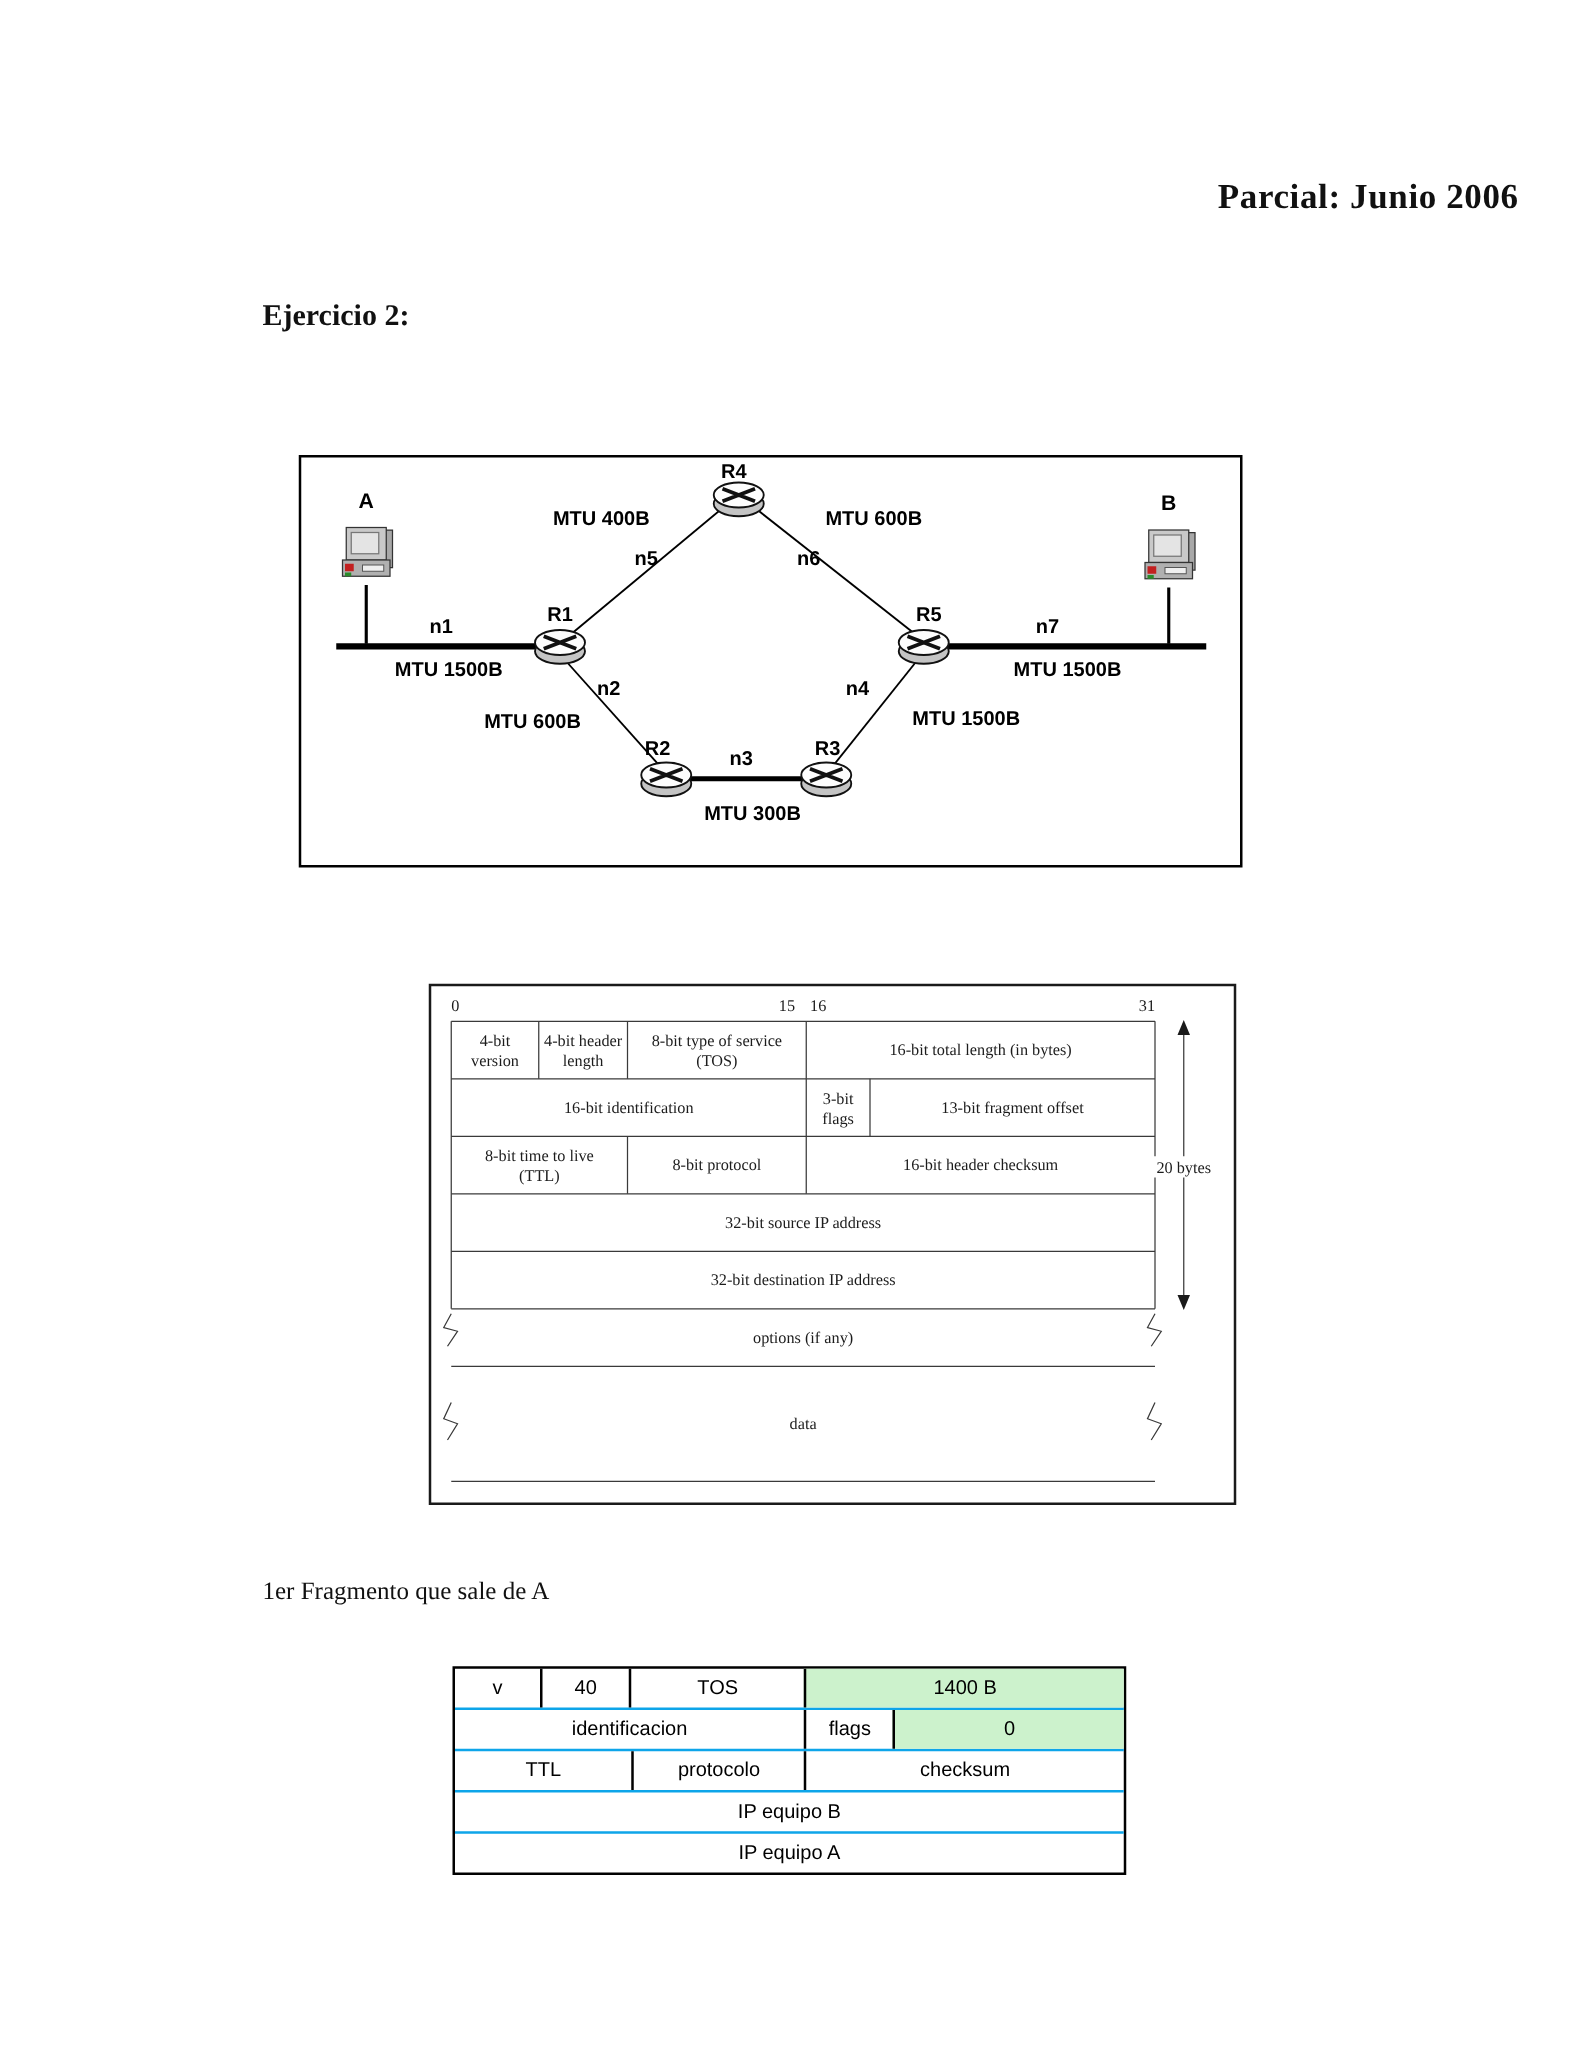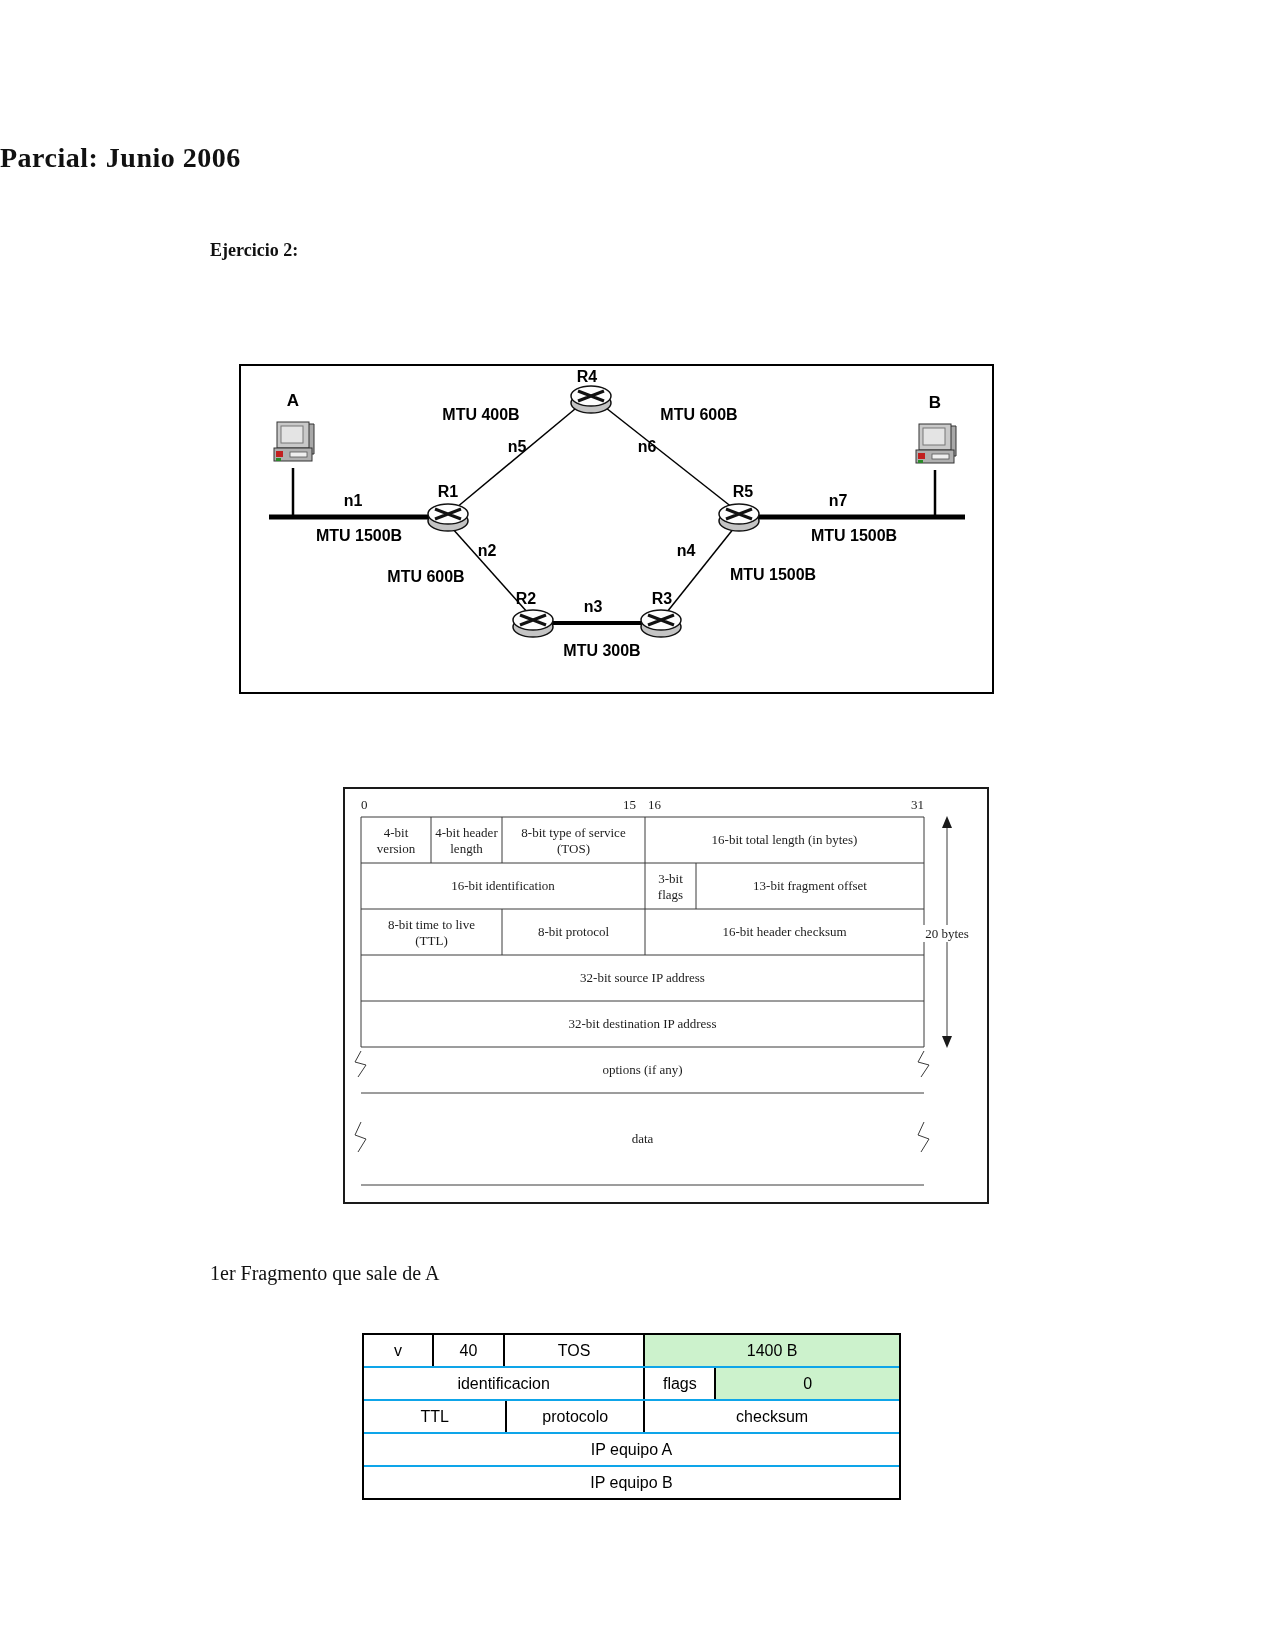--- a/index.html
+++ b/index.html
@@ -1,20 +1,20 @@
 <!DOCTYPE html>
 <html><head>
 <meta charset="utf-8">
 <style>
   html,body{margin:0;padding:0;background:#ffffff;}
   #page{position:relative;width:1275px;height:1650px;background:#ffffff;overflow:hidden;
         font-family:"Liberation Serif",serif;color:#111;}
-  .title{position:absolute;left:0;top:142px;width:1215px;text-align:left;
+  .title{position:absolute;left:0;top:142px;width:1215px;text-align:right;
          font-size:28px;font-weight:bold;letter-spacing:0.5px;}
-  .section{position:absolute;left:210px;top:240px;font-size:18px;font-weight:bold;}
+  .section{position:absolute;left:210px;top:240px;font-size:24px;font-weight:bold;}
   .figbox{position:absolute;background:#ffffff;border:2px solid #000;}
   #netbox{left:239px;top:364px;width:751px;height:326px;}
   #ipbox{left:343px;top:787px;width:642px;height:413px;border-color:#1a1a1a;}
   .caption{position:absolute;left:210px;top:1262px;font-size:20px;}
   .frag-table{position:absolute;left:362px;top:1333px;width:535px;border:2px solid #000;background:#fff;}
   .frow{display:flex;height:31px;border-top:2px solid #0ea5e9;}
   .frow:first-child{border-top:none;}
   .fcell{display:flex;align-items:center;justify-content:center;box-sizing:border-box;
          border-left:2px solid #000;font-family:"Liberation Sans",sans-serif;font-size:16px;color:#000;}
   .fcell:first-child{border-left:none;}
@@ -175,20 +175,20 @@
       <div class="fcell" style="width:52.2%">identificacion</div>
       <div class="fcell" style="width:13.3%">flags</div>
       <div class="fcell green" style="width: 34.5%; background: rgb(204, 242, 204);">0</div>
     </div>
     <div class="frow">
       <div class="fcell" style="width:26.4%">TTL</div>
       <div class="fcell" style="width:25.8%">protocolo</div>
       <div class="fcell" style="width:47.8%">checksum</div>
     </div>
     <div class="frow">
-      <div class="fcell" style="width:100%">IP equipo A</div>
+      <div class="fcell" style="width:100%">IP equipo B</div>
     </div>
     <div class="frow">
-      <div class="fcell" style="width:100%">IP equipo B</div>
+      <div class="fcell" style="width:100%">IP equipo A</div>
     </div>
   </div>
 
 </div>
 
 </body></html>

